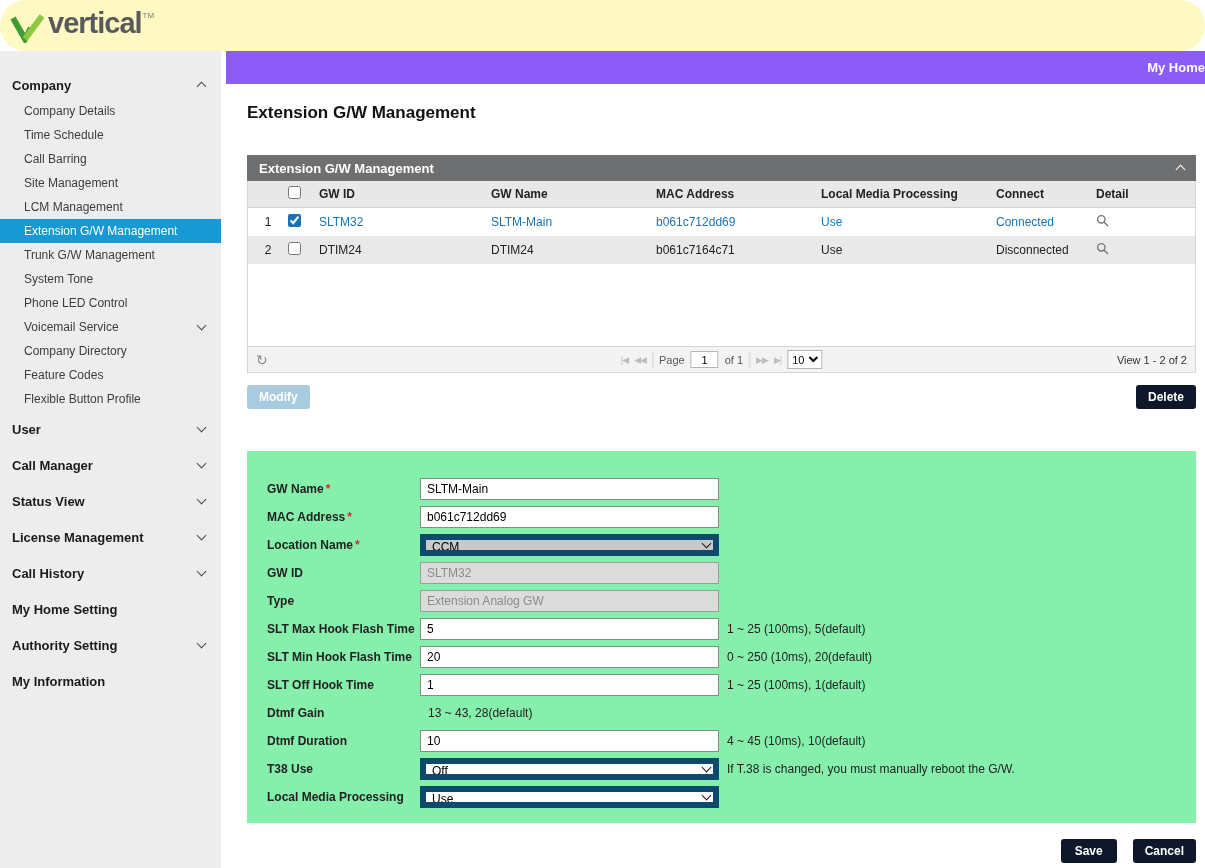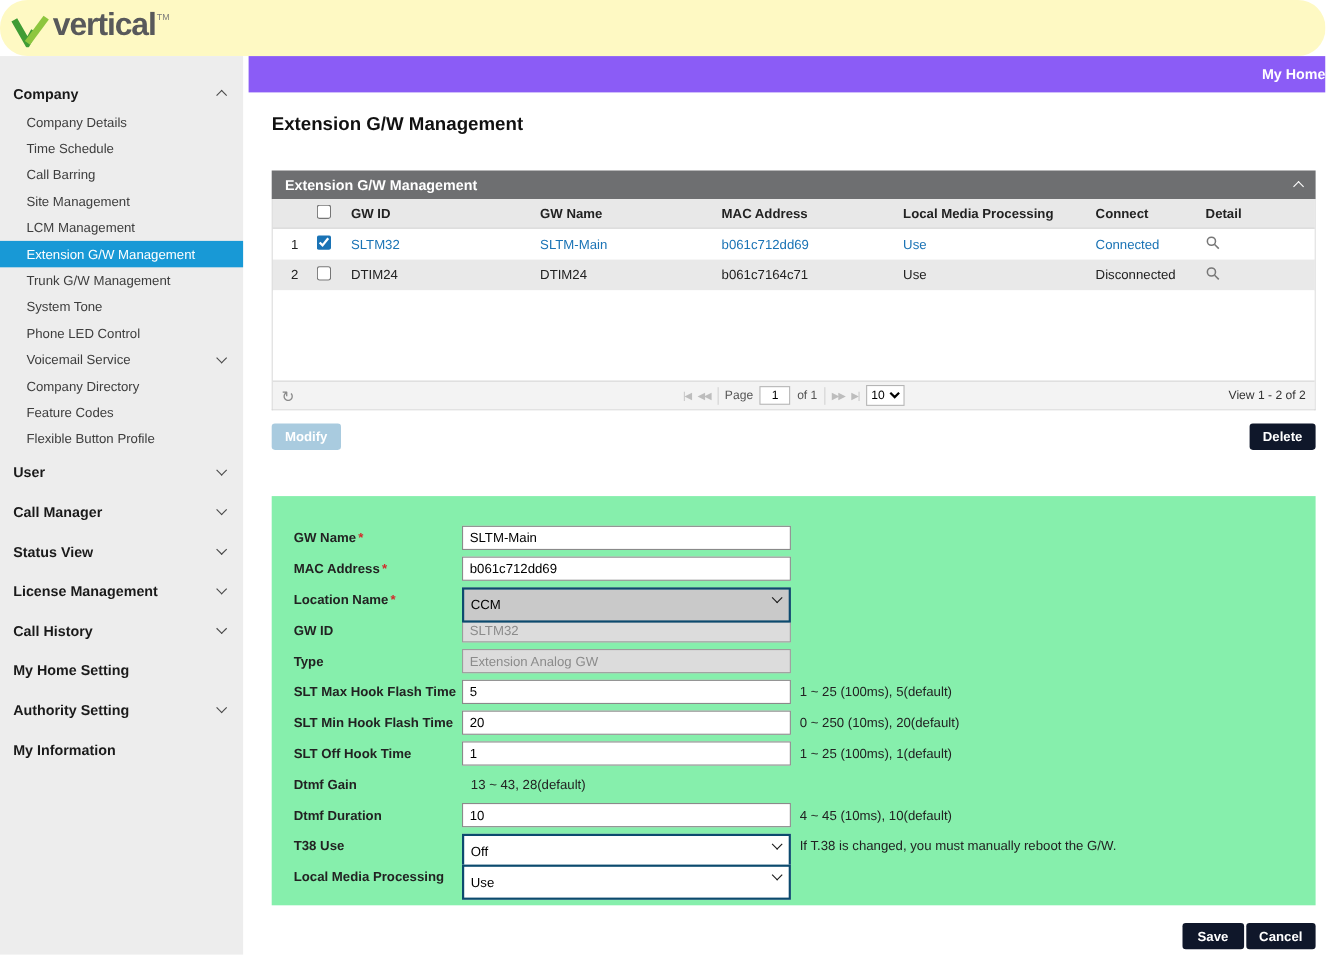--- a/index.html
+++ b/index.html
@@ -78,28 +78,28 @@
 
   
   .form-panel { margin-top:42px; background:#86efac; padding:24px 0 12px 20px; }
   .form-row { display:flex; align-items:center; height:28px; }
   .form-label { width:153px; font-size:12px; font-weight:bold; color:#222; flex:0 0 153px; }
   .req { color:#d22c2c; margin-left:2px; }
   .form-input { width:299px; height:22px; border:1px solid #8a8a8a; padding:0 6px; font-size:12px;
     background:#fff; font-family:"Liberation Sans",sans-serif; }
   .form-input.disabled { background:#dcdcdc; color:#8b8b8b; border-color:#9c9c9c; }
   .select-wrap { position:relative; width:299px; height:22px; }
-  .select-wrap select { width:100%; height:32px; border:2px solid #0c4a6e; background:#fff; appearance:none;
+  .select-wrap select { width:100%; height:22px; border:6px solid #0c4a6e; background:#fff; appearance:none;
     -webkit-appearance:none; padding:0 32px 0 6px; font-size:12px; font-family:"Liberation Sans",sans-serif; }
   .select-wrap.gray select { background:#c9c9c9; }
   .sel-chev { position:absolute; right:9px; top:6px; width:7px; height:7px; border-right:1.6px solid #1a1a1a;
     border-bottom:1.6px solid #1a1a1a; transform:rotate(45deg); pointer-events:none; }
   .hint { margin-left:8px; font-size:12px; color:#222; white-space:nowrap; }
 
-  .save-row { display:flex; justify-content:flex-end; gap:2px; margin-top:16px; }
+  .save-row { display:flex; justify-content:flex-end; gap:16px; margin-top:16px; }
   .mag { display:inline-block; cursor:pointer; }
 </style>
 </head>
 <body>
 
 <div class="top-header">
   <div class="logo">
     <svg width="36" height="30" viewBox="0 0 36 30">
       <path d="M3 5 L15 26 L21 15" stroke="#3f9c35" stroke-width="6" fill="none"></path>
       <path d="M15 26 L32 3" stroke="#8dc63f" stroke-width="6" fill="none"></path>

